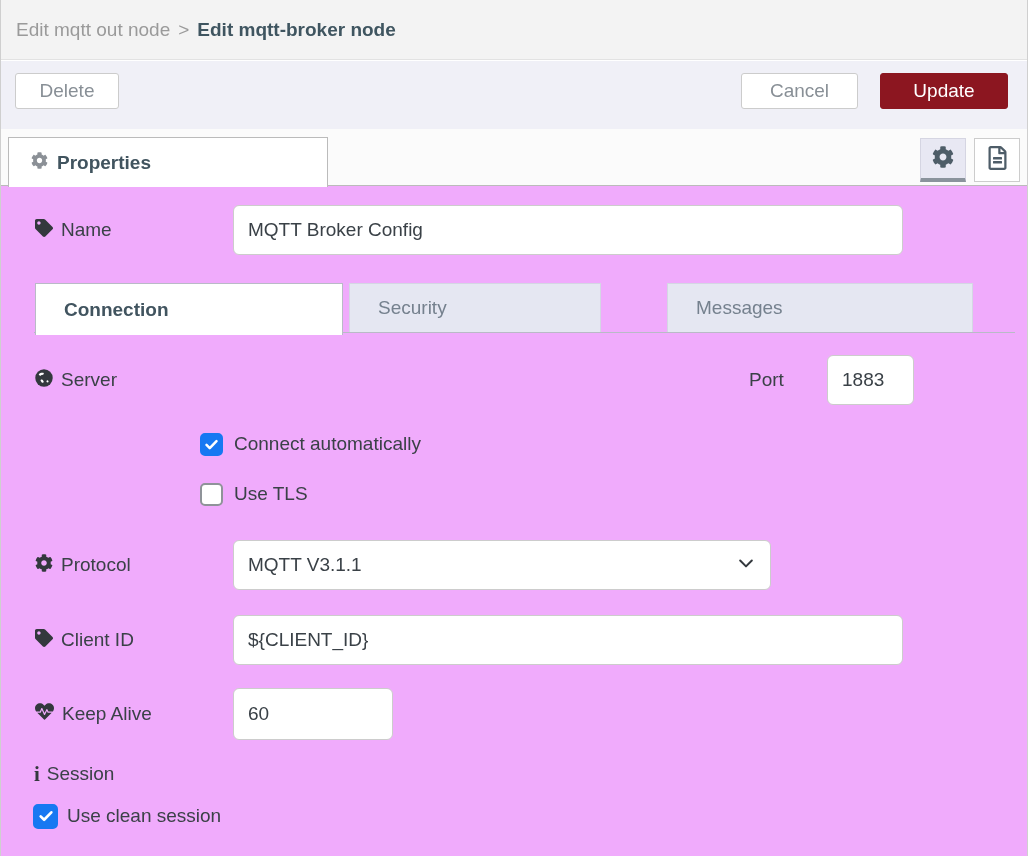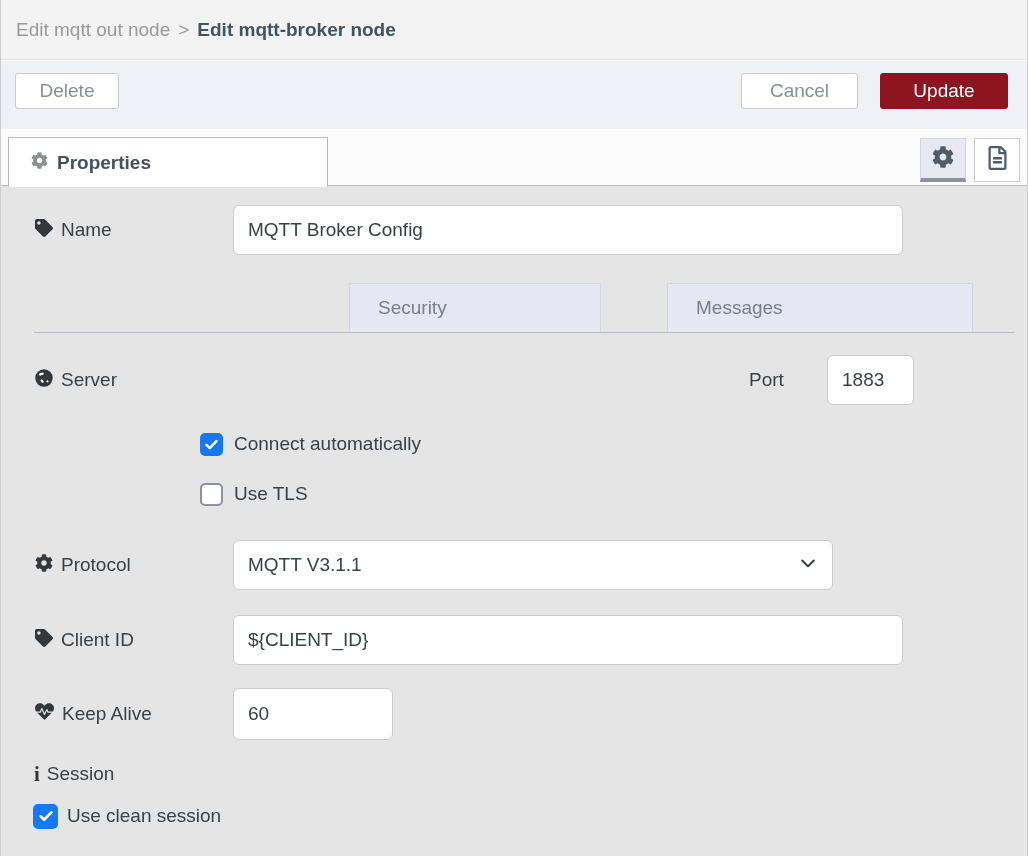--- a/index.html
+++ b/index.html
@@ -54,21 +54,21 @@
     position:absolute; top:9px; width:46px; height:44px;
     display:flex; align-items:center; justify-content:center; cursor:pointer;
   }
   .icon-btn.gear-btn {
     left:919px; background:#e8e8f3; border:1px solid #d5d5e2;
     border-bottom:4px solid #8a939c;
   }
   .icon-btn.doc-btn { left:973px; background:#ffffff; border:1px solid #cccccc; }
 
   
-  .form-body { position:absolute; left:0; top:186px; width:100%; height:670px; background:#e5e5e5;text-decoration:underline; }
+  .form-body { position:absolute; left:0; top:186px; width:100%; height:670px; background:#f0abfc;text-decoration:underline; }
   .frow { position:absolute; display:flex; align-items:center; }
   .flabel {
     display:flex; align-items:center; gap:8px;
     font-size:19px; color:#3a4147;
   }
   .txt-input {
     position:absolute; height:50px; border:1px solid #cccccc; border-radius:6px;
     font-family:"Liberation Sans", sans-serif; font-size:19px; color:#3a4147;
     padding:0 14px; background:#fff; outline:none;
   }
@@ -101,21 +101,21 @@
     background:#ffffff; display:flex; align-items:center; justify-content:center;
     cursor:pointer; flex:0 0 auto;
   }
   .checkbox .check { display:none; }
   .checkbox.checked { background:#1778F2; border-color:#1778F2; }
   .checkbox.checked .check { display:block; }
   .cb-label { font-size:19px; color:#3a4147; margin-left:11px; }
 
   
   .select-box {
-    position:absolute; left:232px; width:600px; height:50px;
+    position:absolute; left:232px; width:538px; height:50px;
     border:1px solid #cccccc; border-radius:6px; background:#fff;
     display:flex; align-items:center; padding:0 14px;
     font-size:19px; color:#3a4147; cursor:pointer;
   }
   .select-box .chev { margin-left:auto; }
 
   .session-i {
     font-family:"Liberation Serif", serif; font-weight:bold;
     font-size:21px; color:#33383d; line-height:1;
   }
@@ -170,20 +170,23 @@
           <svg width="18" height="18" viewBox="0 0 512 512">
               <path fill="#33383d" d="M0 252.118V48C0 21.49 21.49 0 48 0h204.118a48 48 0 0 1 33.941 14.059l211.882 211.882c18.745 18.745 18.745 49.137 0 67.882L293.823 497.941c-18.745 18.745-49.137 18.745-67.882 0L14.059 286.059A48 48 0 0 1 0 252.118zM112 64c-26.51 0-48 21.49-48 48s21.49 48 48 48 48-21.49 48-48-21.49-48-48-48z"></path>
             </svg>
         </span>
         <span>Name</span>
       </span>
     </div>
     <input class="txt-input" style="left: 232px; top: 19px; width: 670px;" value="MQTT Broker Config">
 
     <div class="form-tabbar">
+      <div class="ftab active ftab-connection">
+        <span>Connection</span>
+      </div>
       <div class="ftab inactive ftab-security">
         <span>Security</span>
       </div>
       <div class="ftab inactive ftab-messages">
         <span>Messages</span>
       </div>
     </div>
 
     <div class="frow" style="left:34px; top:169px; height:50px;">
       <span class="flabel">

